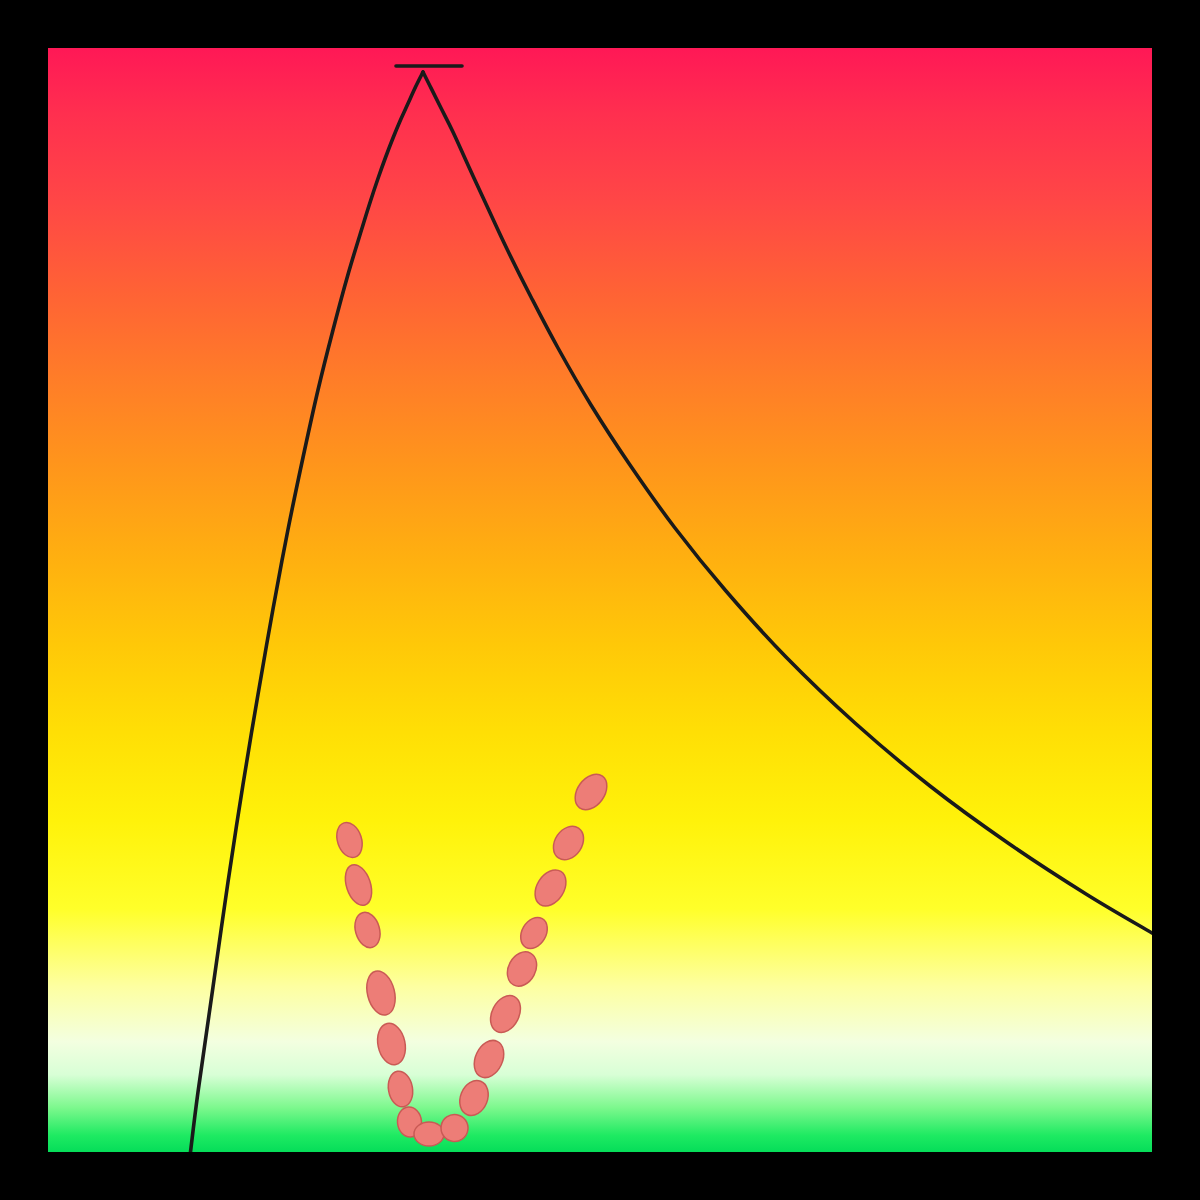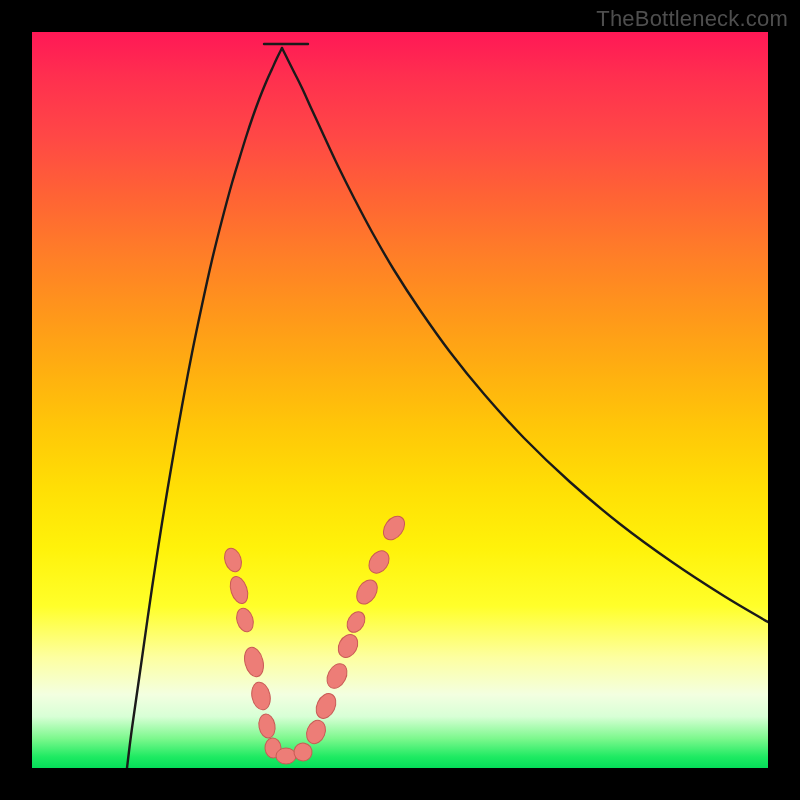--- a/index.html
+++ b/index.html
@@ -91,14 +91,13 @@
           <ellipse cx="305" cy="644" rx="9" ry="13" fill="#ed7d77" stroke="#c95a55" stroke-width="1" transform="rotate(27 305 644)"></ellipse>
           <ellipse cx="316" cy="614" rx="9" ry="12" fill="#ed7d77" stroke="#c95a55" stroke-width="1" transform="rotate(28 316 614)"></ellipse>
           <ellipse cx="324" cy="590" rx="8" ry="11" fill="#ed7d77" stroke="#c95a55" stroke-width="1" transform="rotate(30 324 590)"></ellipse>
           <ellipse cx="335" cy="560" rx="9" ry="13" fill="#ed7d77" stroke="#c95a55" stroke-width="1" transform="rotate(32 335 560)"></ellipse>
           <ellipse cx="347" cy="530" rx="9" ry="12" fill="#ed7d77" stroke="#c95a55" stroke-width="1" transform="rotate(34 347 530)"></ellipse>
           <ellipse cx="362" cy="496" rx="9" ry="13" fill="#ed7d77" stroke="#c95a55" stroke-width="1" transform="rotate(36 362 496)"></ellipse>
         </g>
     </svg>
   </div>
 
-  <div class="watermark">TheBottleneck.com</div>
 </div>
 
 </body></html>

